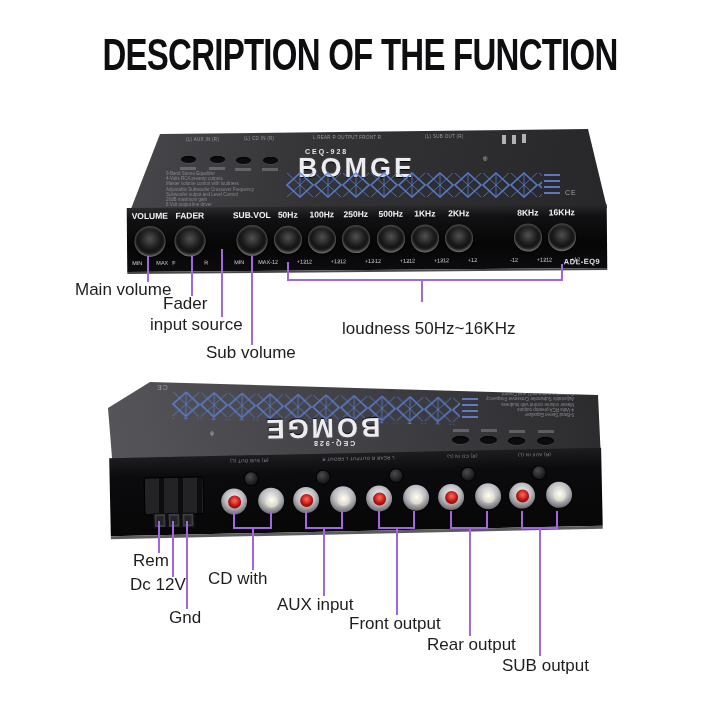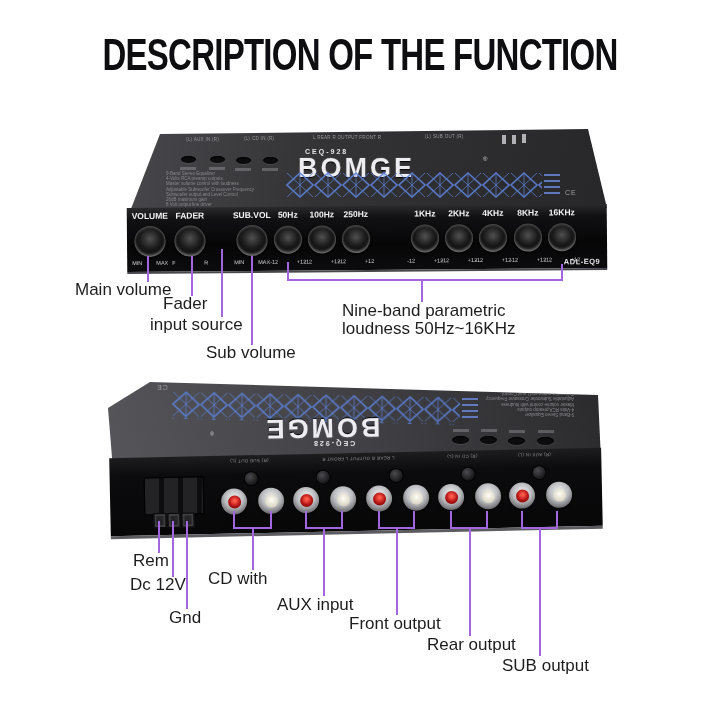--- a/index.html
+++ b/index.html
@@ -175,34 +175,34 @@
       <div class="knob eq"></div>
       <span class="sl">-12</span>
       <span class="sr">+12</span>
     </div>
     <div class="cell" style="left:209px">
       <span class="plabel">250Hz</span>
       <div class="knob eq"></div>
       <span class="sl">-12</span>
       <span class="sr">+12</span>
     </div>
+    <div class="cell" style="left:244px">
+      <span class="plabel">500Hz</span>
+      <div class="knob eq"></div>
+      <span class="sl">-12</span>
+      <span class="sr">+12</span>
+    </div>
     <div class="cell" style="left:278px">
       <span class="plabel">1KHz</span>
       <div class="knob eq"></div>
       <span class="sl">-12</span>
       <span class="sr">+12</span>
     </div>
     <div class="cell" style="left:312px">
       <span class="plabel">2KHz</span>
-      <div class="knob eq"></div>
-      <span class="sl">-12</span>
-      <span class="sr">+12</span>
-    </div>
-    <div class="cell" style="left:346px">
-      <span class="plabel">4KHz</span>
       <div class="knob eq"></div>
       <span class="sl">-12</span>
       <span class="sr">+12</span>
     </div>
     <div class="cell" style="left:381px">
       <span class="plabel">8KHz</span>
       <div class="knob eq"></div>
       <span class="sl">-12</span>
       <span class="sr">+12</span>
     </div>
@@ -222,21 +222,20 @@
   <div class="vl" style="left:251px;top:256px;height:89px"></div>
   <div class="vl" style="left:287px;top:262px;height:19px"></div>
   <div class="hl" style="left:287px;top:279px;width:276px"></div>
   <div class="vl" style="left:561px;top:264px;height:17px"></div>
   <div class="vl" style="left:421px;top:281px;height:21px"></div>
 
   <span class="lbl" style="left:75px;top:280px">Main volume</span>
   <span class="lbl" style="left:163px;top:294px">Fader</span>
   <span class="lbl" style="left:150px;top:315px">input source</span>
   <span class="lbl" style="left:206px;top:343px">Sub volume</span>
-  <span class="lbl" style="left:342px;top:301px">Nine-band parametric</span>
   <span class="lbl" style="left:342px;top:319px">loudness 50Hz~16KHz</span>
 
   <div id="plate2">
     <span class="cetxt rot" style="left:56px;top:16px">CE</span>
 
     <svg style="position:absolute;left:72px;top:26px;transform:rotate(1.2deg)" width="288" height="28">
       <rect width="288" height="28" fill="url(#eqz)"></rect>
     </svg>
     <div class="dashcol" style="left:362px;top:30px"></div>
 

